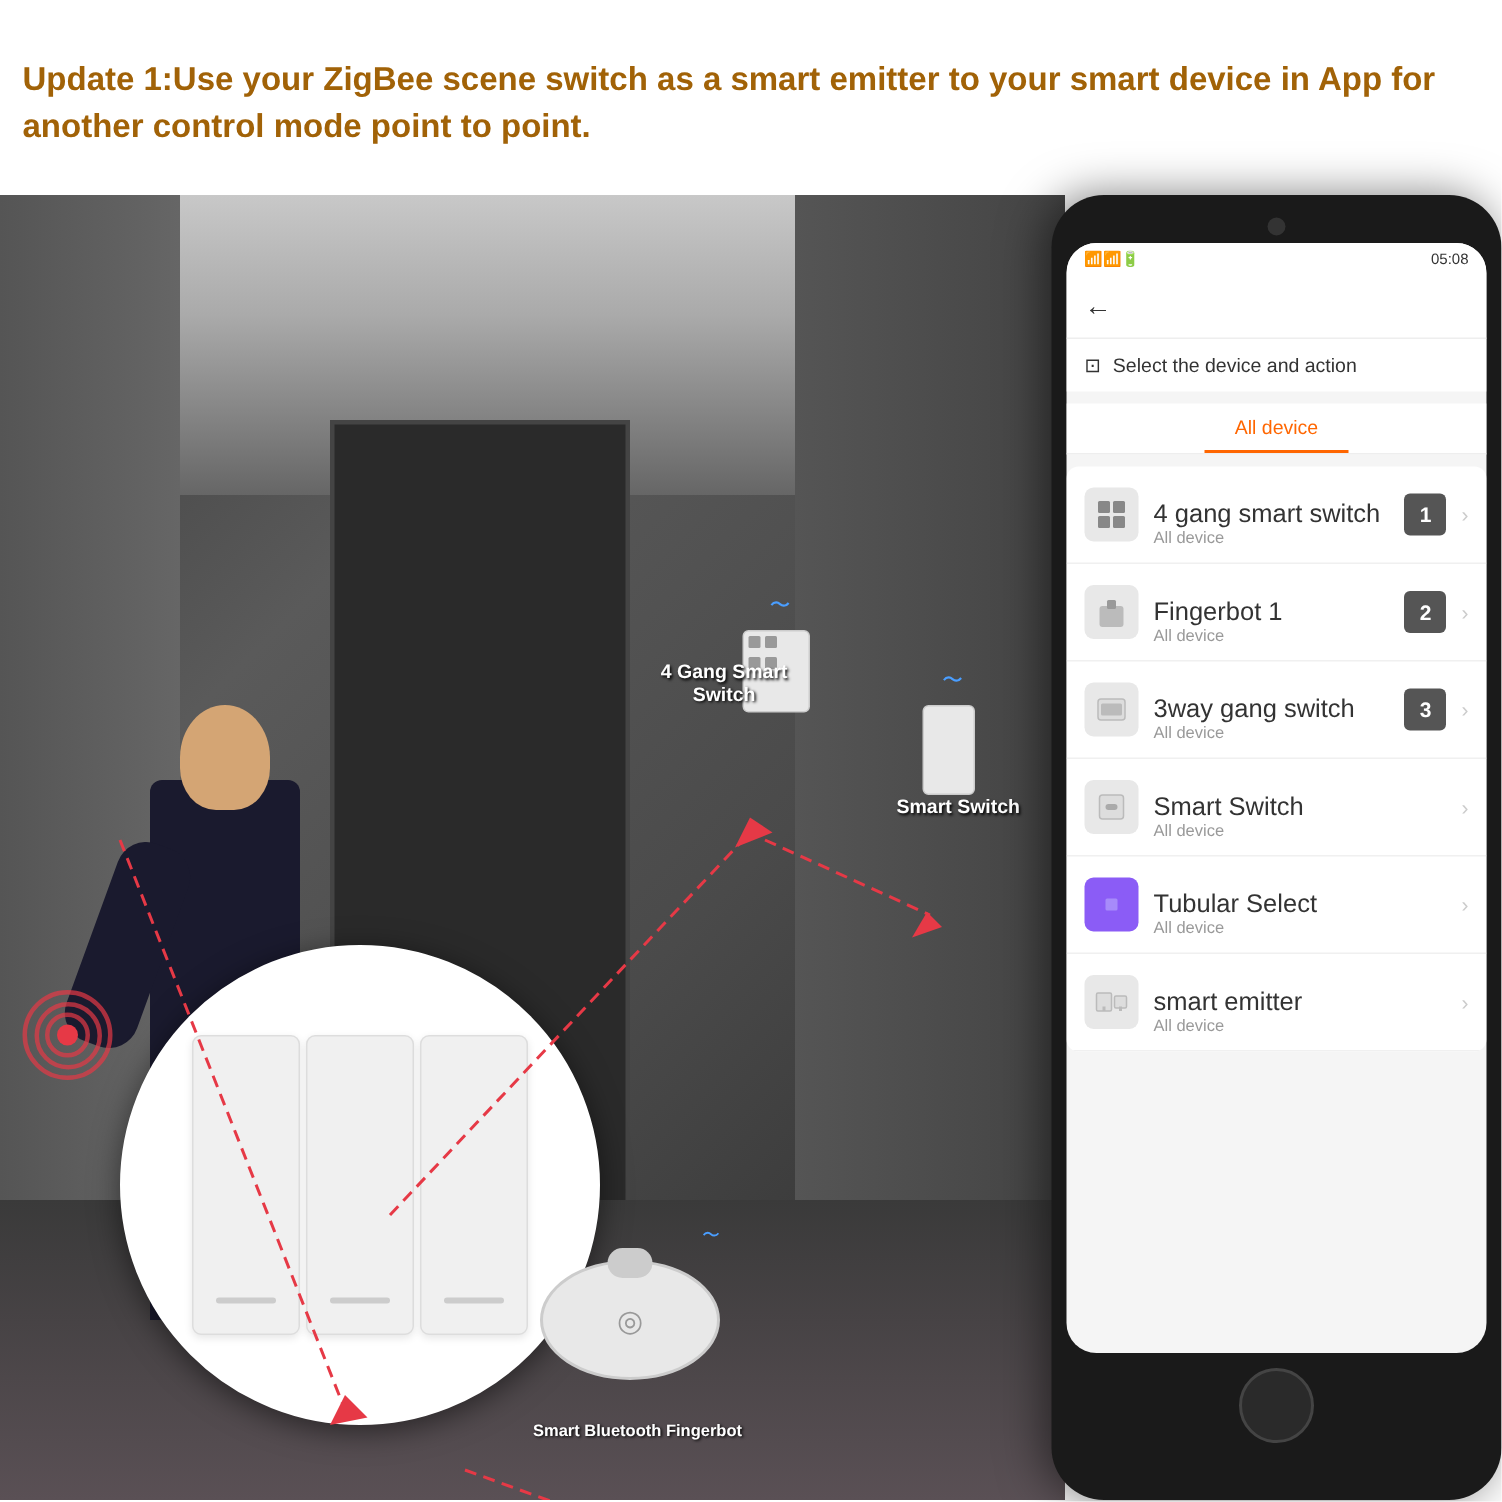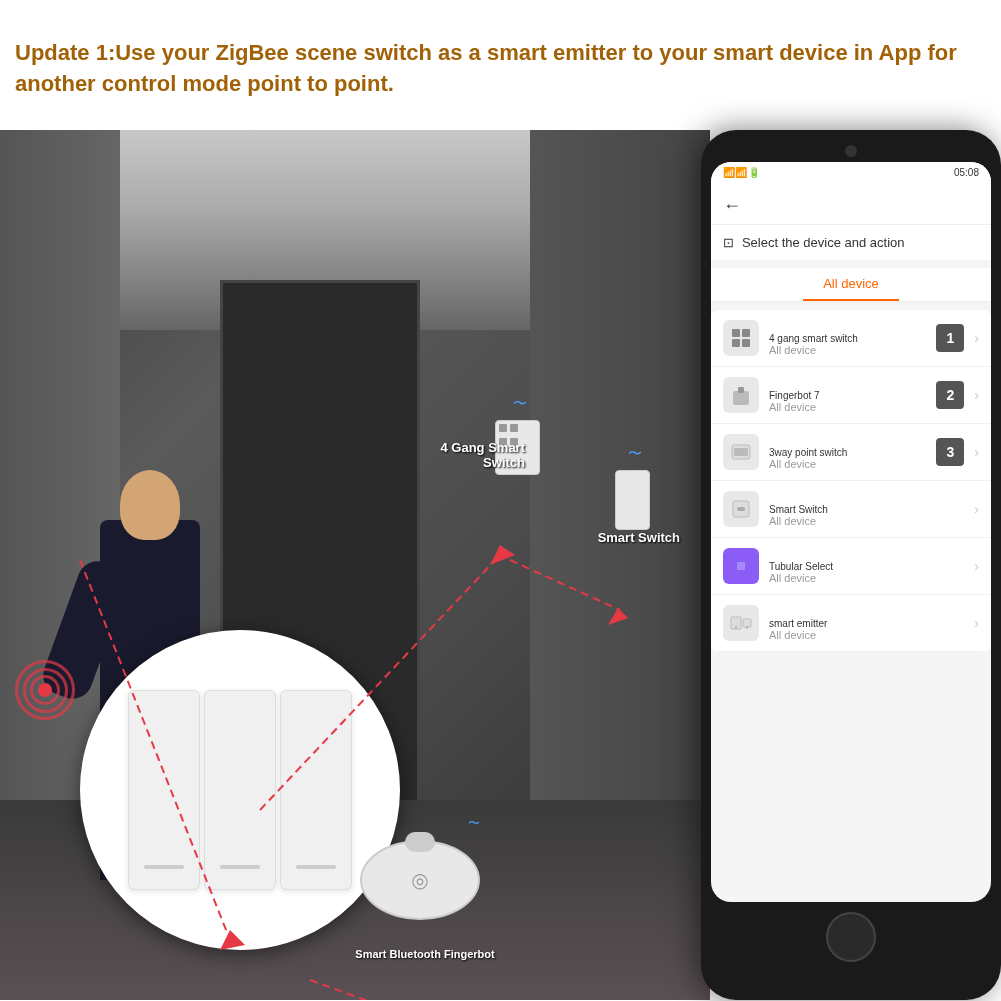--- a/index.html
+++ b/index.html
@@ -216,21 +216,21 @@
     
     .label-4gang {
       position: absolute;
       top: 310px;
       right: 185px;
       font-size: 13px;
       font-weight: bold;
       color: #fff;
       text-shadow: 1px 1px 2px #000;
       white-space: nowrap;
-      text-align: right;
+      text-align: center;
     }
 
     .label-smart-switch {
       position: absolute;
       top: 400px;
       right: 30px;
       font-size: 13px;
       font-weight: bold;
       color: #fff;
       text-shadow: 1px 1px 2px #000;
@@ -440,21 +440,21 @@
       justify-content: center;
       font-size: 14px;
       flex-shrink: 0;
     }
 
     .device-info {
       flex: 1;
     }
 
     .device-name {
-      font-size: 10px;
+      font-size: 17px;
       color: #333;
       font-weight: 500;
       margin-top: 12px;
     }
 
     .device-sub {
       font-size: 11px;
       color: #999;
     }
 
@@ -629,36 +629,36 @@
         </div>
 
         <div class="device-item">
           <div class="device-icon">
             <svg width="24" height="24" viewBox="0 0 24 24">
               <rect x="4" y="8" width="16" height="14" rx="2" fill="#bbb"></rect>
               <rect x="9" y="4" width="6" height="6" rx="1" fill="#999"></rect>
             </svg>
           </div>
           <div class="device-info">
-            <div class="device-name">Fingerbot 7</div>
+            <div class="device-name">Fingerbot 1</div>
             <div class="device-sub">All device</div>
           </div>
           <div class="device-number">2</div>
           <div class="device-arrow">›</div>
         </div>
 
         <div class="device-item">
           <div class="device-icon">
             <svg width="24" height="24" viewBox="0 0 24 24">
               <rect x="3" y="5" width="18" height="14" rx="2" fill="#ddd" stroke="#bbb"></rect>
               <rect x="5" y="8" width="14" height="8" rx="1" fill="#bbb"></rect>
             </svg>
           </div>
           <div class="device-info">
-            <div class="device-name">3way point switch</div>
+            <div class="device-name">3way gang switch</div>
             <div class="device-sub">All device</div>
           </div>
           <div class="device-number">3</div>
           <div class="device-arrow">›</div>
         </div>
 
         <div class="device-item">
           <div class="device-icon">
             <svg width="24" height="24" viewBox="0 0 24 24">
               <rect x="4" y="4" width="16" height="16" rx="2" fill="#ddd" stroke="#bbb"></rect>

